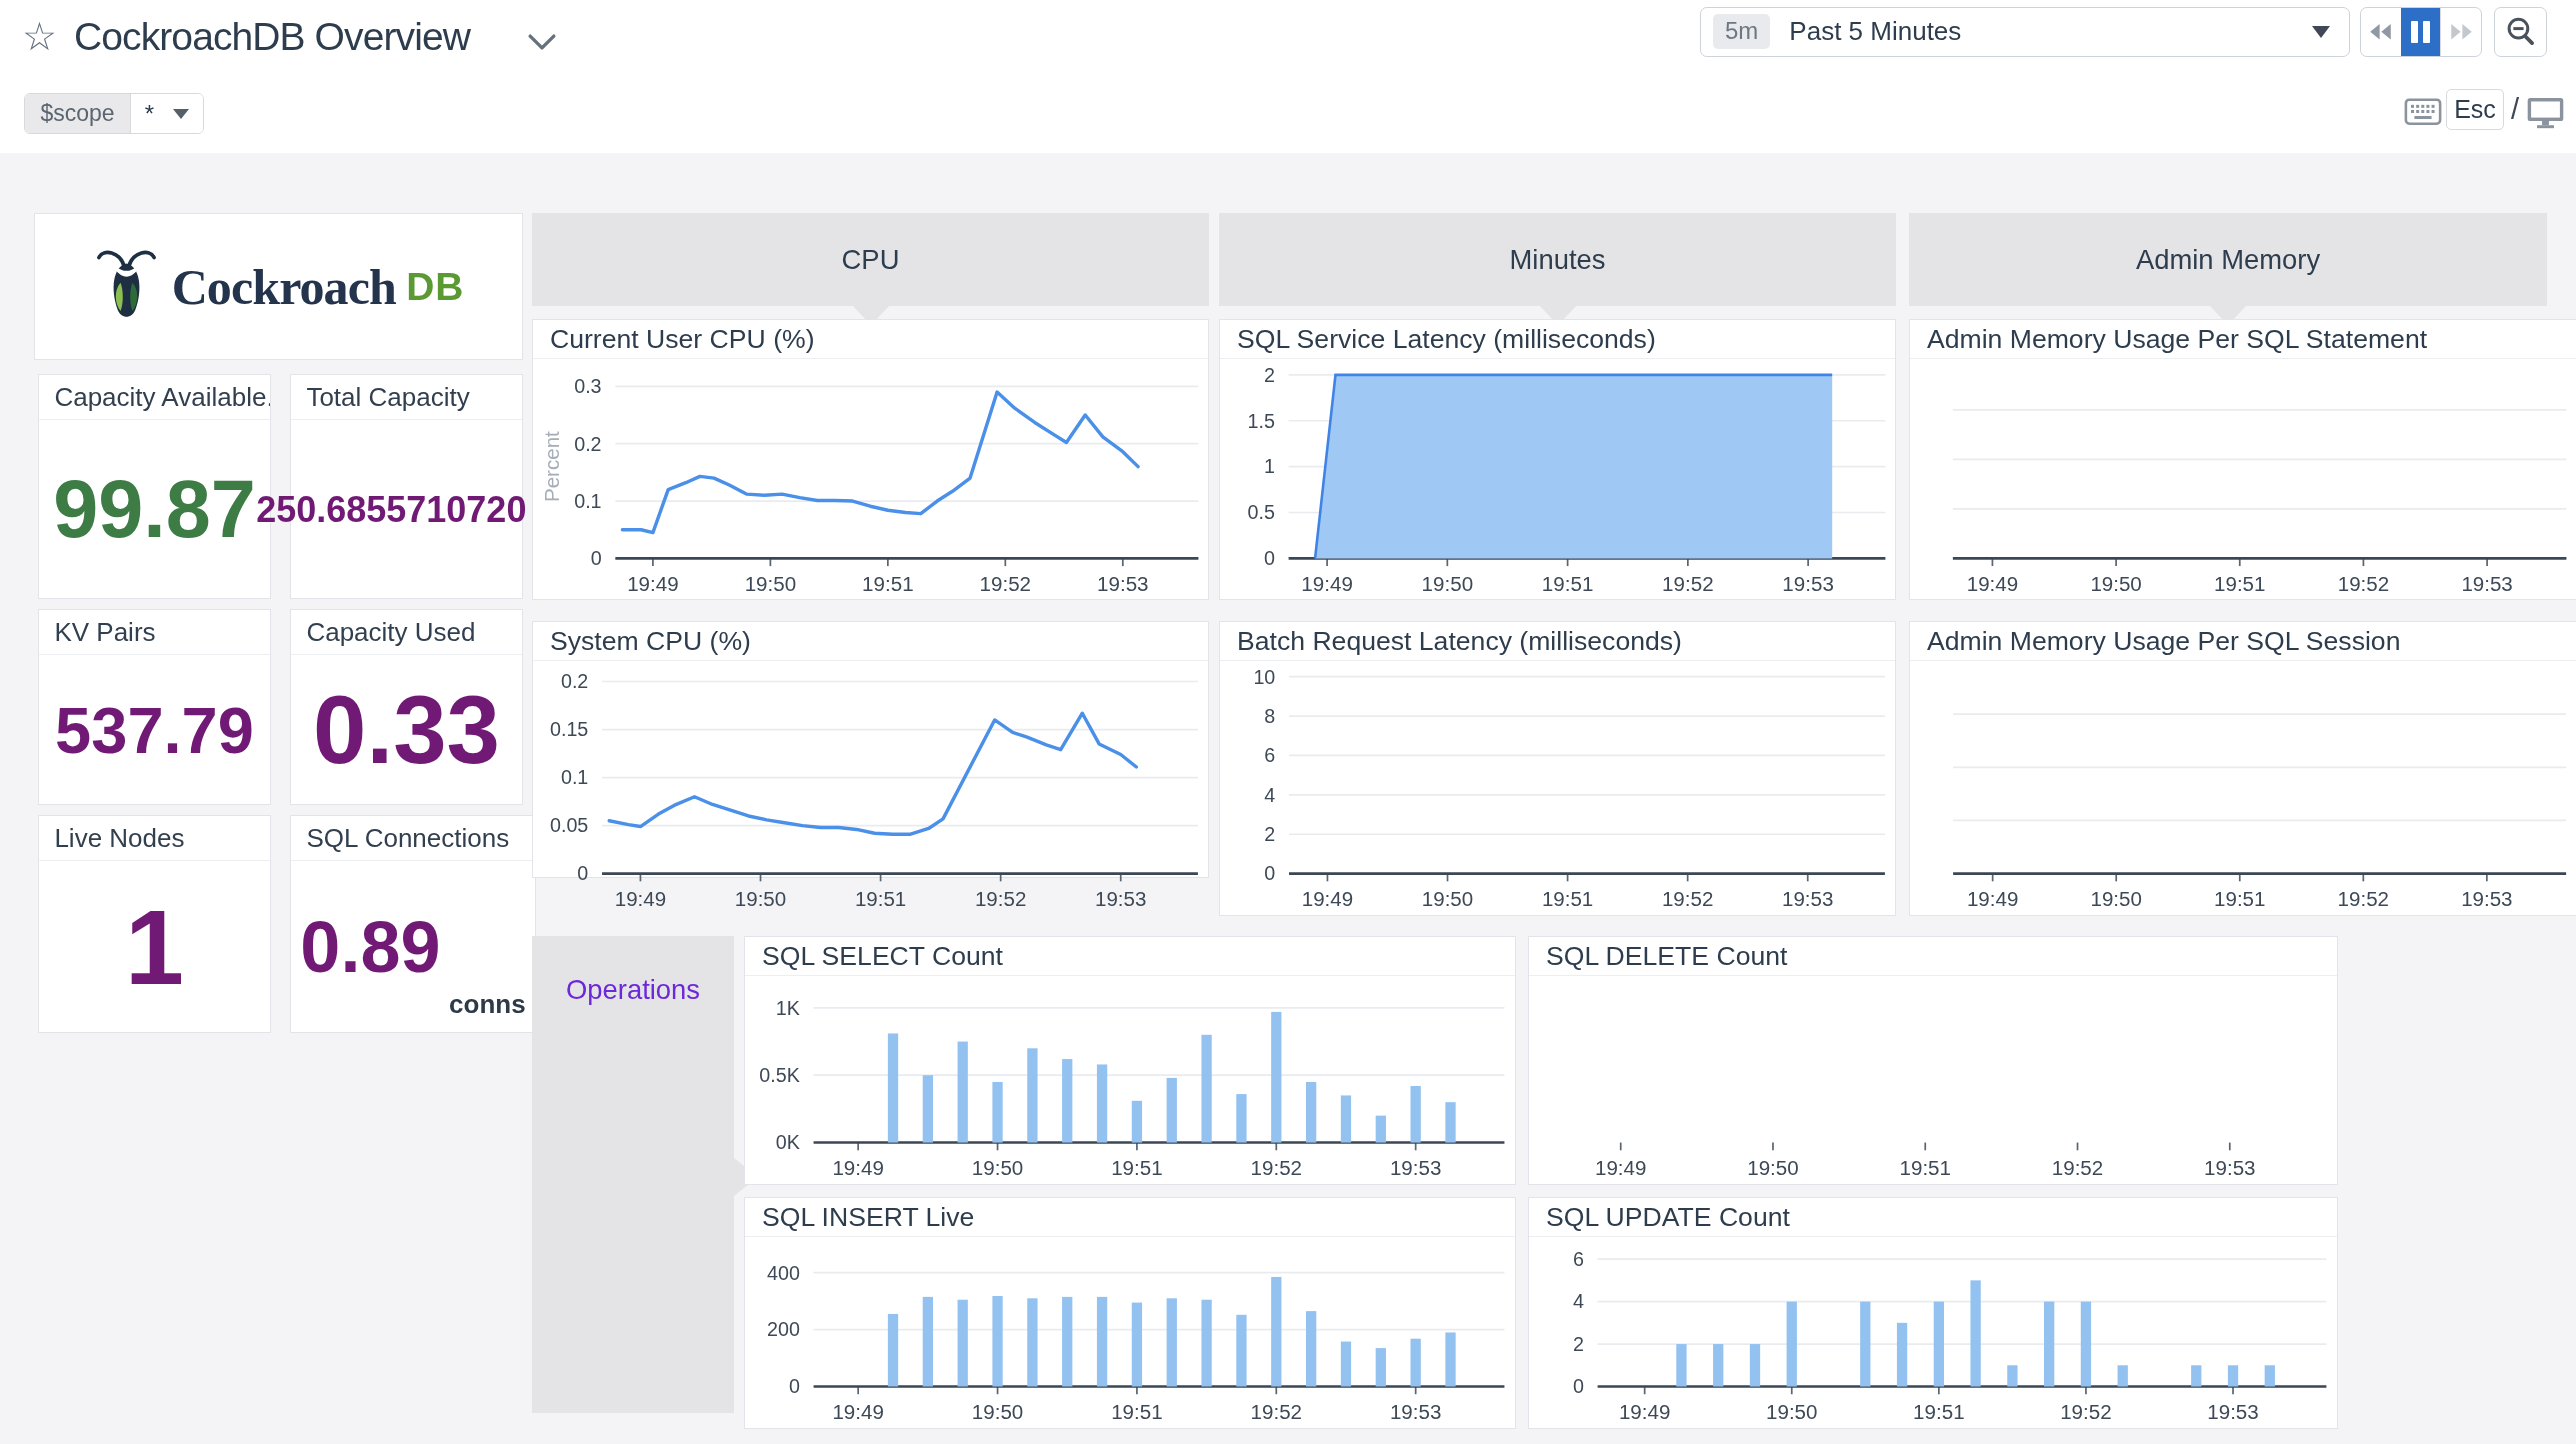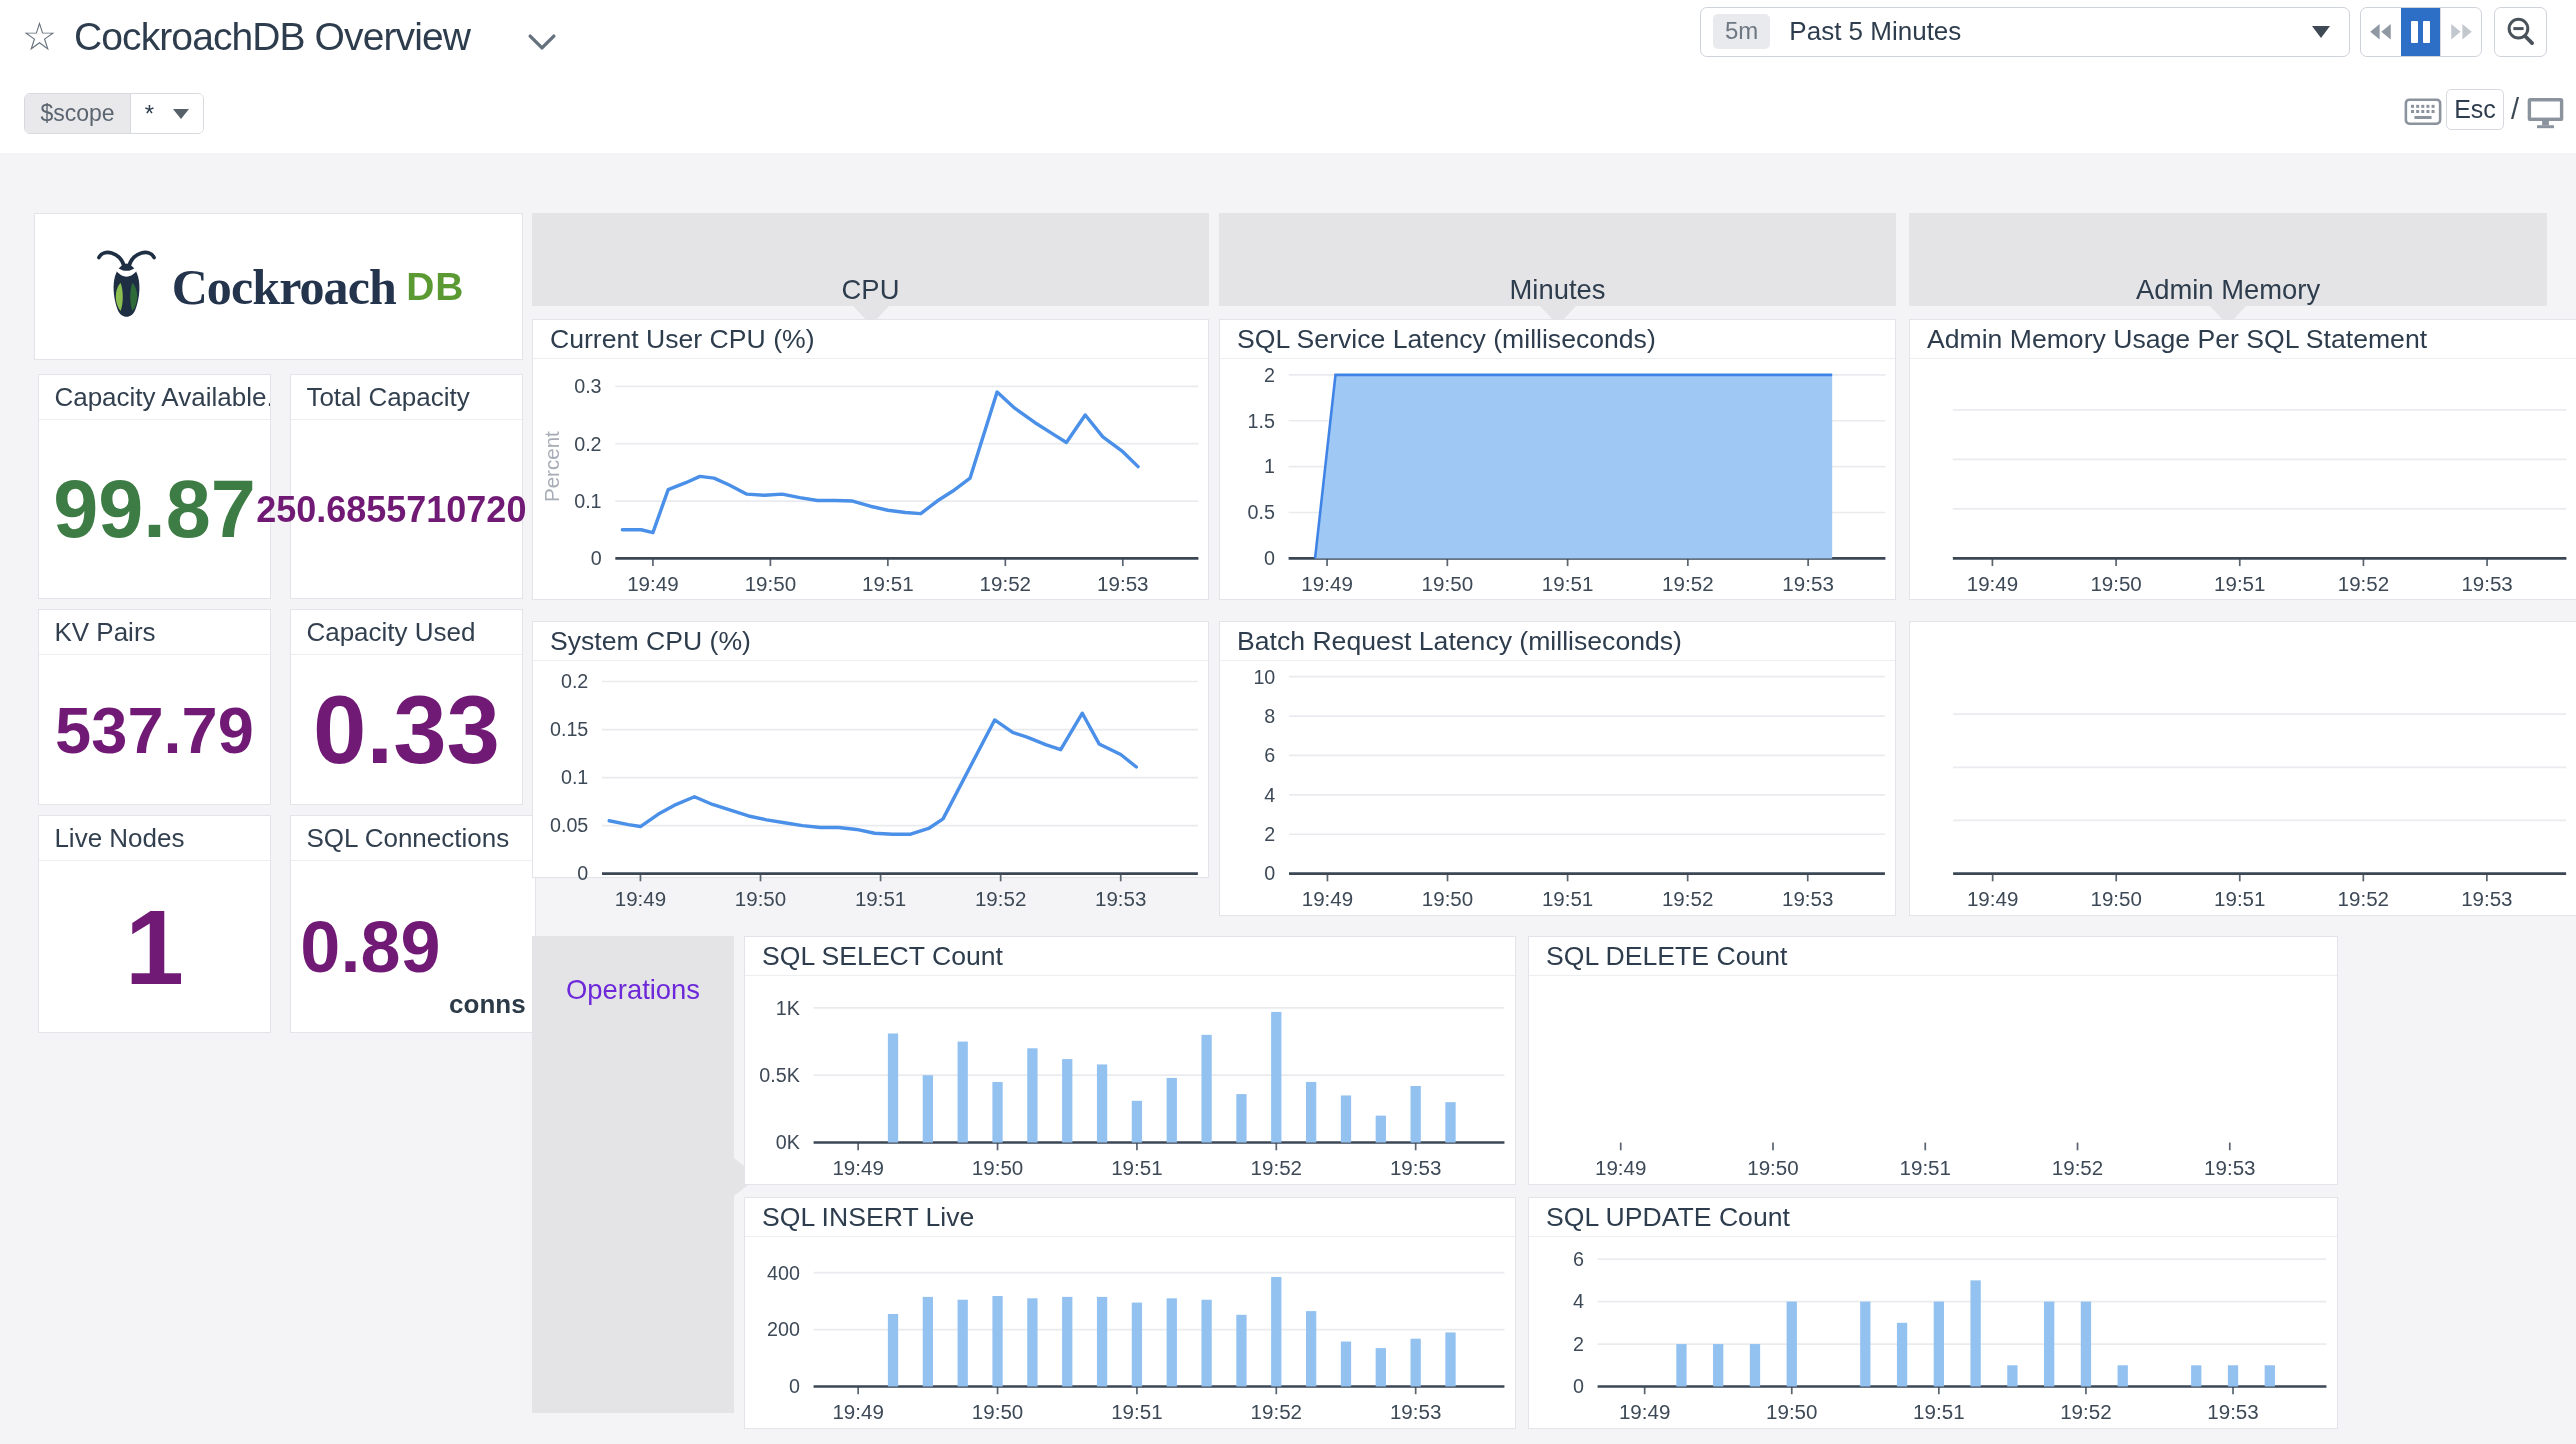--- a/index.html
+++ b/index.html
@@ -47,21 +47,21 @@
   .stat-body { position:absolute; left:0; right:0; top:46px; bottom:0; display:flex; align-items:center; justify-content:center; }
   .stat-value { font-weight:700; color:#701a75; line-height:1; }
   .green { color:#3d7c45; }
   .stat-unit { font-weight:700; color:#2d3b48; margin-left:8.6px; align-self:flex-end; }
 
   .logo-card { position:absolute; left:34px; top:213px; width:489px; height:147px; background:#fff;
     border:1.7px solid #e3e4e9; display:flex; align-items:center; justify-content:center; }
   .logo-text { font-family:"Liberation Serif", serif; font-weight:700; font-size:50px; color:#24344c; margin-left:12px; letter-spacing:-0.9px; }
   .logo-db { font-weight:700; font-size:39px; color:#5b9a33; margin-left:10.3px; letter-spacing:0.9px; }
 
-  .group-header { position:absolute; background:#e4e4e7; display:flex; align-items:flex-end; justify-content:center;
+  .group-header { position:absolute; background:#e4e4e7; display:flex; align-items:center; justify-content:center;
     font-size:27.4px; color:#2e3d4d; cursor:pointer; }
   .notch-down { position:absolute; width:0; height:0; border-left:20px solid transparent; border-right:20px solid transparent;
     border-top:21.4px solid #e4e4e7; }
   .ops-tab { position:absolute; left:532px; top:936px; width:202px; height:477px; background:#e4e4e7; cursor:pointer; }
   .ops-label { margin-top:38px; text-align:center; font-size:27.4px; color:#6d28d9; }
   .notch-right { position:absolute; left:734px; top:1158px; width:0; height:0;
     border-top:19px solid transparent; border-bottom:19px solid transparent; border-left:24px solid #e4e4e7; }
 
   .panel-title { height:39px; line-height:39px; padding-left:17px; font-size:26.6px; color:#2e3d4d;
     border-bottom:1.7px solid #eceef1; white-space:nowrap; overflow:hidden; }
@@ -353,20 +353,21 @@
           <text x="405.36585365853654" y="284" text-anchor="middle" font-size="24" fill="#3d4956">19:51</text>
           <line x1="545.6097560975609" y1="246" x2="545.6097560975609" y2="255" stroke="#5a6570" stroke-width="2"></line>
           <text x="545.6097560975609" y="284" text-anchor="middle" font-size="24" fill="#3d4956">19:52</text>
           <line x1="685.8536585365852" y1="246" x2="685.8536585365852" y2="255" stroke="#5a6570" stroke-width="2"></line>
           <text x="685.8536585365852" y="284" text-anchor="middle" font-size="24" fill="#3d4956">19:53</text>
           <line x1="80" y1="246" x2="776" y2="246" stroke="#3b4754" stroke-width="3"></line>
         </svg>
       </div>
   </div>
   <div class="card no-right" style="left:1909px;top:621px;width:667px;height:295px">
+    <div class="panel-title">Admin Memory Usage Per SQL Session</div>
     <div class="plot">
         <svg width="665" height="250" viewBox="0 0 776 292">
           <line x1="50" y1="183.9" x2="766" y2="183.9" stroke="#e9ebef" stroke-width="2"></line>
           <line x1="50" y1="121.8" x2="766" y2="121.8" stroke="#e9ebef" stroke-width="2"></line>
           <line x1="50" y1="59.69999999999999" x2="766" y2="59.69999999999999" stroke="#e9ebef" stroke-width="2"></line>
           <line x1="96.17886178861791" y1="246" x2="96.17886178861791" y2="255" stroke="#5a6570" stroke-width="2"></line>
           <text x="96.17886178861791" y="284" text-anchor="middle" font-size="24" fill="#3d4956">19:49</text>
           <line x1="240.48780487804876" y1="246" x2="240.48780487804876" y2="255" stroke="#5a6570" stroke-width="2"></line>
           <text x="240.48780487804876" y="284" text-anchor="middle" font-size="24" fill="#3d4956">19:50</text>
           <line x1="384.79674796747963" y1="246" x2="384.79674796747963" y2="255" stroke="#5a6570" stroke-width="2"></line>

